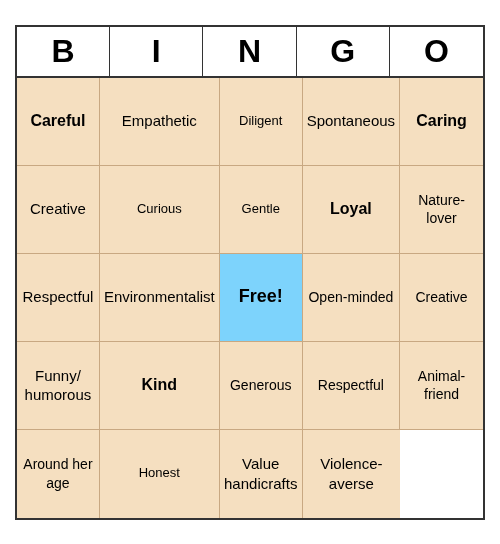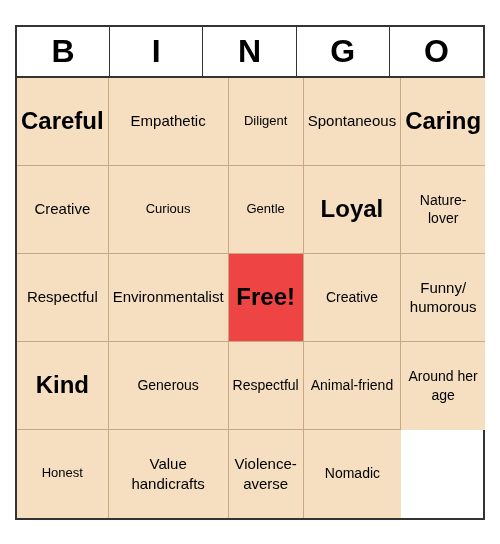--- a/index.html
+++ b/index.html
@@ -65,27 +65,27 @@
     .bingo-cell:last-child,
     .bingo-cell:nth-child(5n) {
       border-right: none;
     }
 
     .bingo-cell.last-row {
       border-bottom: none;
     }
 
     .bingo-cell.free {
-      background-color: #ef4444;
-      font-size: 24px;
+      background-color: #7dd3fc;
+      font-size: 18px;
       font-weight: bold;
     }
 
     .bingo-cell.large-text {
-      font-size: 24px;
+      font-size: 16px;
       font-weight: bold;
     }
 
     .bingo-cell.medium-text {
       font-size: 13px;
       font-weight: normal;
     }
 
     .bingo-cell.small-text {
       font-size: 15px;
@@ -109,25 +109,25 @@
       <div class="bingo-cell small-text">Spontaneous</div>
       <div class="bingo-cell large-text">Caring</div>
       <div class="bingo-cell small-text">Creative</div>
       <div class="bingo-cell medium-text">Curious</div>
       <div class="bingo-cell medium-text">Gentle</div>
       <div class="bingo-cell large-text">Loyal</div>
       <div class="bingo-cell">Nature-lover</div>
       <div class="bingo-cell small-text">Respectful</div>
       <div class="bingo-cell small-text">Environmentalist</div>
       <div class="bingo-cell free">Free!</div>
+      <div class="bingo-cell">Open-minded</div>
       <div class="bingo-cell">Creative</div>
       <div class="bingo-cell small-text">Funny/ humorous</div>
       <div class="bingo-cell large-text">Kind</div>
       <div class="bingo-cell">Generous</div>
       <div class="bingo-cell">Respectful</div>
       <div class="bingo-cell">Animal-friend</div>
       <div class="bingo-cell last-row">Around her age</div>
       <div class="bingo-cell last-row medium-text">Honest</div>
       <div class="bingo-cell last-row small-text">Value handicrafts</div>
       <div class="bingo-cell last-row small-text">Violence-averse</div>
-      <div class="bingo-cell last-row">Nomadic</div>
     </div>
 </div>
 
 </body></html>

